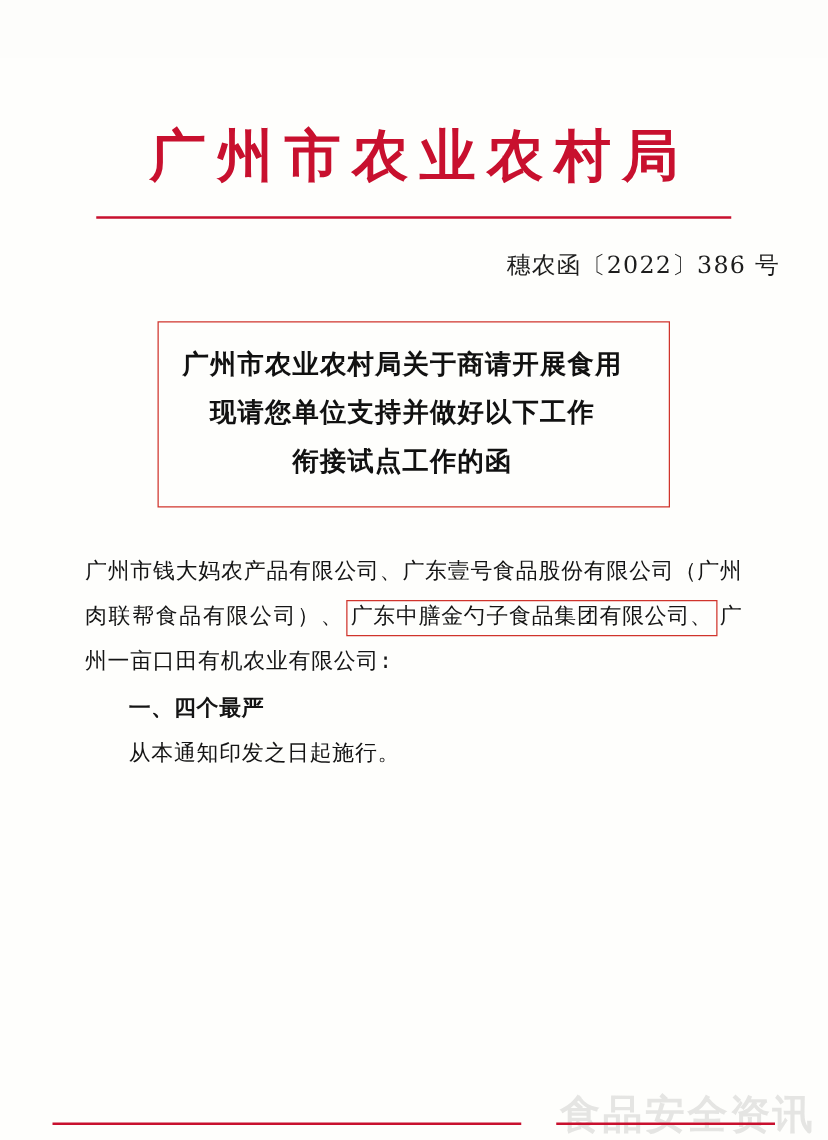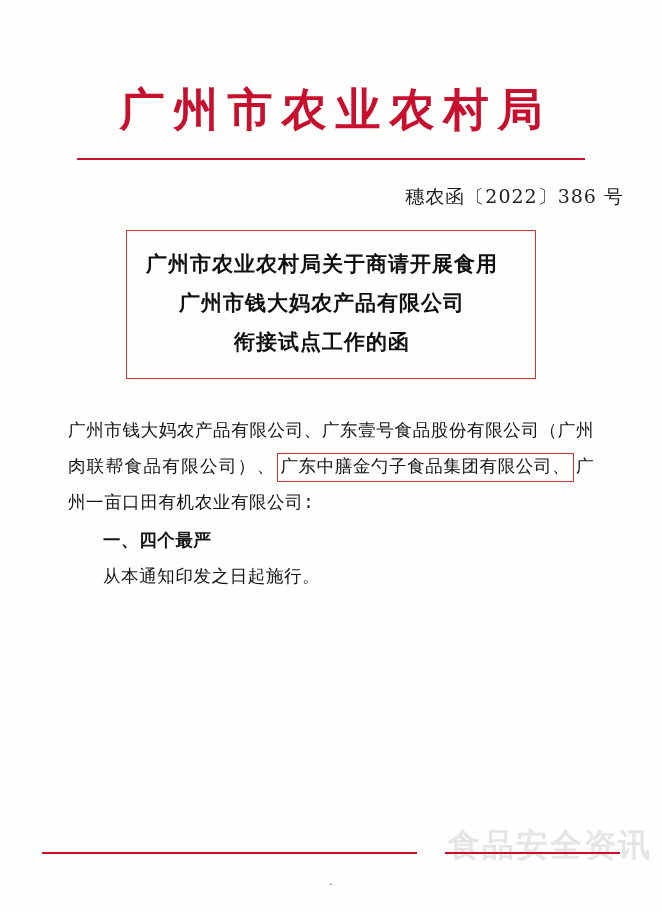--- a/index.html
+++ b/index.html
@@ -18,21 +18,22 @@
     position: relative;
     width: 662px;
     height: 912px;
     background: #fefefc;
     box-sizing: border-box;
   }
 
   
   .masthead {
     text-align: center;
-    padding-top: 83px;
+    padding-top: 52px;
+    margin-top: 46px;
   }
   .masthead-title {
     color: #c8102e;
     font-family: "DejaVu Serif", "Liberation Serif", serif;
     font-weight: bold;
     font-size: 45px;
     letter-spacing: 9px;
     line-height: 1.18;
     white-space: nowrap;
     text-indent: 9px;
@@ -50,21 +51,21 @@
     padding-right: 38px;
     margin-top: 24px;
     font-size: 19px;
     color: #1d1d1d;
     letter-spacing: 1px;
     font-family: "DejaVu Serif", "Liberation Serif", serif;
   }
 
   
   .title-box {
-    margin: 20px auto 0 auto;
+    margin: 32px auto 0 auto;
     width: 410px;
     border: 1.6px solid #d0342c;
     padding: 14px 28px 16px 10px;
     box-sizing: border-box;
   }
   .title-line {
     text-align: center;
     font-size: 21px;
     font-weight: bold;
     color: #111;
@@ -157,21 +158,21 @@
 
   <div class="masthead">
     <div class="masthead-title">广州市农业农村局</div>
     <div class="masthead-rule"></div>
   </div>
 
   <div class="doc-number">穗农函〔2022〕386 号</div>
 
   <div class="title-box">
     <div class="title-line">广州市农业农村局关于商请开展食用</div>
-    <div class="title-line">广州市钱大妈农产品有限公司</div>
+    <div class="title-line">现请您单位支持并做好以下工作</div>
     <div class="title-line">衔接试点工作的函</div>
   </div>
 
   <div class="body-text">
     <div class="addressee">
       <span>广州市钱大妈农产品有限公司、广东壹号食品股份有限公司（广</span><span>州肉联帮食品有限公司）、</span><span class="highlight-box">广东中膳金勺子食品集团有限公司、</span><span>广州一亩口田有机农业有限公司:</span>
     </div>
 
 
     <div class="section-head">一、四个最严</div>

